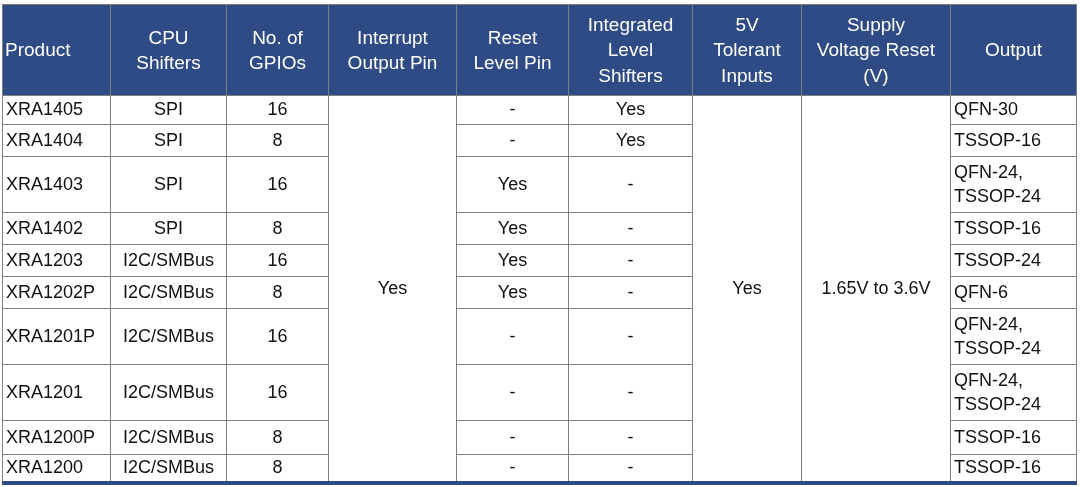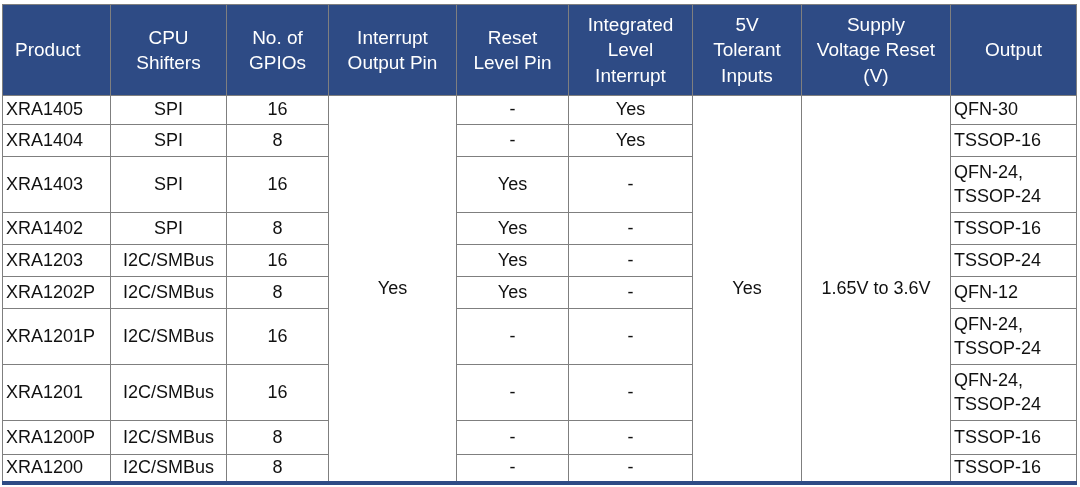--- a/index.html
+++ b/index.html
@@ -32,21 +32,21 @@
     background: #2E4B85;
     color: #ffffff;
     font-size: 19px;
     font-weight: normal;
     line-height: 1.32;
     text-align: center;
     vertical-align: middle;
     white-space: pre-line;
     height: 90px;
   }
-  thead th.left { text-align: left; padding-left: 12px; }
+  thead th.left { text-align: left; padding-left: 2px; }
   tbody td {
     color: #111111;
     font-size: 18px;
     line-height: 1.3;
     text-align: center;
     vertical-align: middle;
     white-space: pre-line;
     background: #ffffff;
   }
   tbody td.left { text-align: left; }
@@ -78,21 +78,21 @@
         <th>CPU
 Shifters</th>
         <th>No. of
 GPIOs</th>
         <th>Interrupt
 Output Pin</th>
         <th>Reset
 Level Pin</th>
         <th>Integrated
 Level
-Interrupt</th>
+Shifters</th>
         <th>5V
 Tolerant
 Inputs</th>
         <th>Supply
 Voltage Reset
 (V)</th>
         <th>Output</th>
       </tr>
     </thead>
     <tbody>
@@ -139,21 +139,21 @@
         <td>Yes</td>
         <td>-</td>
         <td class="left">TSSOP-24</td>
       </tr>
       <tr class="h32">
         <td class="left">XRA1202P</td>
         <td>I2C/SMBus</td>
         <td>8</td>
         <td>Yes</td>
         <td>-</td>
-        <td class="left">QFN-12</td>
+        <td class="left">QFN-6</td>
       </tr>
       <tr class="h56">
         <td class="left">XRA1201P</td>
         <td>I2C/SMBus</td>
         <td>16</td>
         <td>-</td>
         <td>-</td>
         <td class="left">QFN-24,
 TSSOP-24</td>
       </tr>

